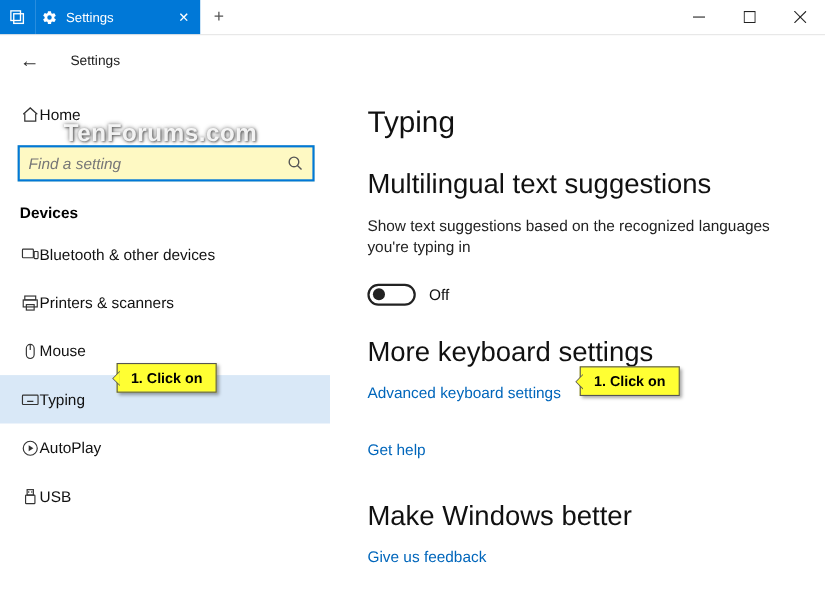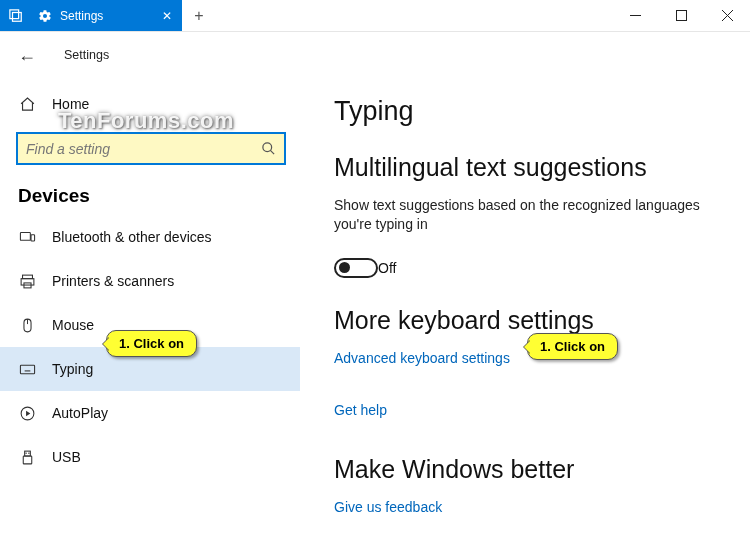--- a/index.html
+++ b/index.html
@@ -10,40 +10,40 @@
   .tab { display: flex; align-items: center; gap: 8px; background: #0078d7; color: #fff; padding: 0 10px 0 6px; font-size: 12px; min-width: 150px; }
   .tab .tab-close { margin-left: auto; }
   .new-tab { width: 34px; display: flex; align-items: center; justify-content: center; color: #555; font-size: 16px; }
   .win-controls { margin-left: auto; display: flex; }
   .win-btn { width: 46px; display: flex; align-items: center; justify-content: center; color: #333; font-size: 12px; }
   .header { height: 46px; display: flex; align-items: center; padding: 0 12px; gap: 22px; }
   .back-btn { width: 30px; height: 30px; display: flex; align-items: center; justify-content: center; color: #333; font-size: 18px; }
   .app-title { font-size: 12.5px; color: #222; }
   .body { display: flex; height: calc(540px - 32px - 46px); }
   .sidebar { width: 300px; padding: 4px 0 0 0; position: relative; }
-  .sb-item { display: flex; align-items: center; gap: 16px; height: 44px; padding: 0 18px; font-size: 14px; color: #111; cursor: pointer; }
+  .sb-item { display: flex; align-items: center; gap: 0; height: 44px; padding: 0 18px; font-size: 14px; color: #111; cursor: pointer; }
   .sb-item.active { background: #d9e8f7; }
   .sb-icon { width: 18px; display: flex; justify-content: center; color: #333; }
   .search-wrap { padding: 6px 16px 10px 16px; }
   .search { width: 270px; height: 33px; border: 2px solid #0078d7; display: flex; align-items: center; padding: 0 8px; background: #fef9c3; }
   .search input { flex: 1; border: none; outline: none; font-size: 14px; font-style: italic; color: #666; background: transparent; }
   .search input::placeholder { color: #777; font-style: italic; }
   .search .s-icon { color: #555; font-size: 14px; }
-  .category { font-weight: 600; font-size: 19px; padding: 10px 18px 8px; }
+  .category { font-weight: 600; font-size: 14px; padding: 10px 18px 8px; }
   .content { flex: 1; padding: 18px 34px 0 34px; overflow: hidden; color: #111; }
   .page-title { font-size: 27px; font-weight: 400; margin-bottom: 26px; }
   .sect-title { font-size: 25px; font-weight: 500; margin: 6px 0 14px; }
   .desc { font-size: 14px; color: #222; max-width: 400px; line-height: 1.35; margin-bottom: 24px; }
-  .toggle-row { display: flex; align-items: center; margin-bottom: 28px; }
+  .toggle-row { display: flex; align-items: center; gap: 12px; margin-bottom: 28px; }
   .toggle { width: 44px; height: 20px; border: 2px solid #222; border-radius: 12px; position: relative; }
   .toggle .knob { width: 11px; height: 11px; border-radius: 50%; background: #222; position: absolute; top: 2.5px; left: 3px; }
   .toggle-label { font-size: 14px; }
   .link { color: #0066bb; font-size: 14px; cursor: pointer; display: inline-block; }
   .sect-spacer { height: 22px; }
-  .callout { position: absolute; background: #ffff33; border: 1px solid #555; border-radius: 10px; padding: 5px 12px; font-size: 13px; font-weight: 600; color: #000; box-shadow: 2px 2px 3px rgba(0,0,0,.35); white-space: nowrap; }
+  .callout { position: absolute; background: #ffff33; border: 1px solid #555; border-radius: 0; padding: 5px 12px; font-size: 13px; font-weight: 600; color: #000; box-shadow: 2px 2px 3px rgba(0,0,0,.35); white-space: nowrap; }
   .callout.left-tail::before { content:""; position:absolute; left:-12px; top:50%; transform:translateY(-50%); border:7px solid transparent; border-right-color:#555; }
   .callout.left-tail::after { content:""; position:absolute; left:-10px; top:50%; transform:translateY(-50%); border:6px solid transparent; border-right-color:#ffff33; }
   .watermark { position: absolute; top: 108px; left: 58px; font-size: 22px; font-weight: 700; color: rgba(255,255,255,.9); text-shadow: 0 0 4px rgba(80,80,80,.8), 1px 1px 2px rgba(0,0,0,.5); letter-spacing: .5px; pointer-events: none; }
   svg { display: block; }
 </style>
 </head>
 <body>
 
 <div class="titlebar">
   <div class="tab-strip">

